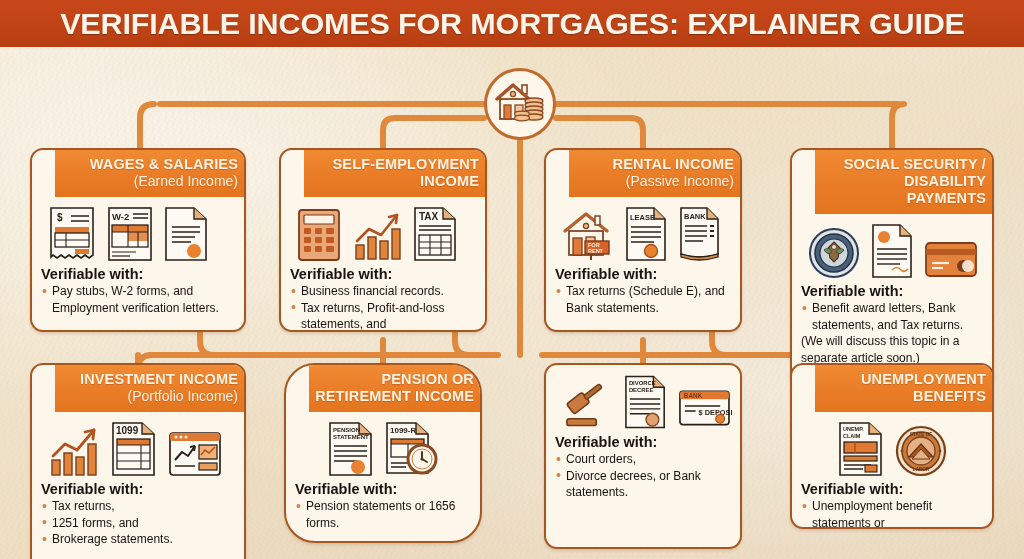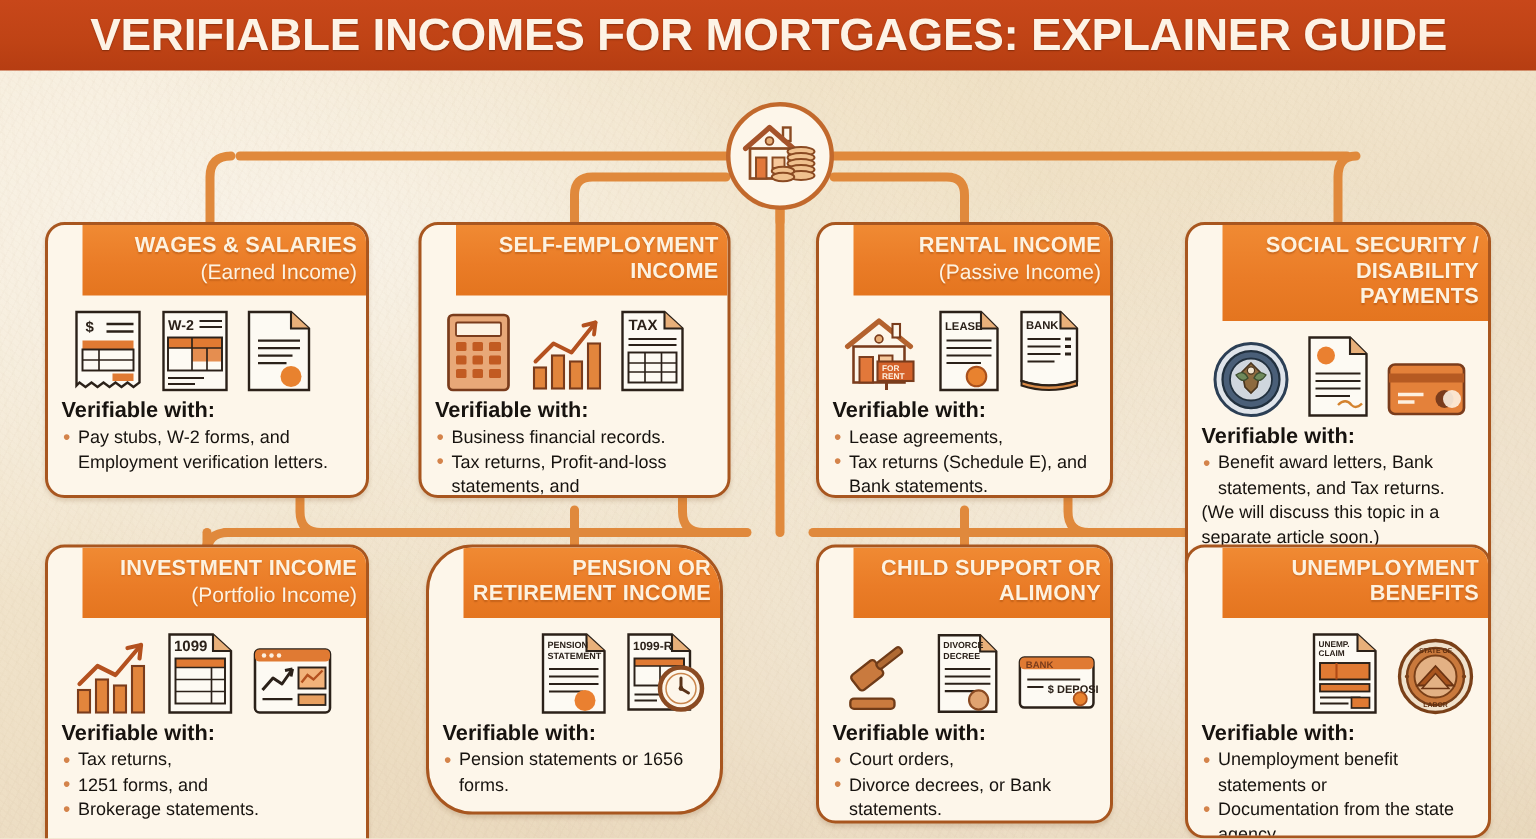--- a/index.html
+++ b/index.html
@@ -132,21 +132,21 @@
   .card-body {
     flex: 1 1 auto;
     padding: 6px 8px 6px 9px;
     display: flex;
     flex-direction: column;
   }
 
   .icon-row {
     display: flex;
     align-items: flex-end;
-    justify-content: flex-end;
+    justify-content: center;
     gap: 9px;
     height: 60px;
     margin-bottom: 3px;
   }
   .icon-row.left { justify-content: flex-start; padding-left: 6px; }
 
   .verif-label {
     font-weight: bold;
     font-size: 14.5px;
     line-height: 16px;
@@ -180,21 +180,21 @@
   ul.bullets li.nobullet::before { content: ""; }
 
   
   #card-wages        { left: 30px;  top: 148px; width: 216px; height: 184px; }
   #card-self         { left: 279px; top: 148px; width: 208px; height: 184px; }
   #card-rental       { left: 544px; top: 148px; width: 198px; height: 184px; }
   #card-social       { left: 790px; top: 148px; width: 204px; height: 240px; }
   #card-investment   { left: 30px;  top: 363px; width: 216px; height: 232px; }
   #card-pension      { left: 284px; top: 363px; width: 198px; height: 180px; border-radius: 31px; }
   #card-child        { left: 544px; top: 363px; width: 198px; height: 186px; }
-  #card-unemployment { left: 790px; top: 363px; width: 204px; height: 196px; }
+  #card-unemployment { left: 790px; top: 363px; width: 204px; height: 166px; }
 
   .icon { display: block; }
 </style>
 </head>
 <body>
 
 <div class="poster">
   <div class="grain"></div>
 
   <svg class="connectors" viewBox="0 0 1024 559" width="1024" height="559">
@@ -409,21 +409,20 @@
           </g>
           <g fill="#2b2119">
             <rect x="33" y="20" width="4" height="2"></rect>
             <rect x="33" y="25" width="4" height="2"></rect>
             <rect x="33" y="30" width="4" height="2"></rect>
           </g>
         </svg>
       </div>
       <div class="verif-label">Verifiable with:</div>
       <ul class="bullets">
-        <li>Lease agreements,</li>
         <li>Tax returns (Schedule E), and Bank statements.</li>
       </ul>
     </div>
   </div>
 
   <div class="card" id="card-social">
     <div class="card-head">
       <span class="card-title">SOCIAL SECURITY / DISABILITY PAYMENTS</span>
     </div>
     <div class="card-body">
@@ -556,23 +555,20 @@
         </svg>
       </div>
       <div class="verif-label">Verifiable with:</div>
       <ul class="bullets">
         <li>Pension statements or 1656 forms.</li>
       </ul>
     </div>
   </div>
 
   <div class="card" id="card-child">
-    <div class="card-head">
-      <span class="card-title">CHILD SUPPORT OR ALIMONY</span>
-    </div>
     <div class="card-body">
       <div class="icon-row left">
         <svg class="icon" width="54" height="54" viewBox="0 0 54 54">
           <g transform="rotate(-38 27 27)">
             <rect x="10" y="14" width="20" height="13" rx="2.5" fill="#c97a3e" stroke="#6f3b18" stroke-width="1.6"></rect>
             <rect x="29" y="18" width="20" height="5" rx="2" fill="#b06a33" stroke="#6f3b18" stroke-width="1.5"></rect>
           </g>
           <rect x="6" y="42" width="30" height="7" rx="2.5" fill="#c97a3e" stroke="#6f3b18" stroke-width="1.6"></rect>
         </svg>
         <svg class="icon" width="46" height="58" viewBox="0 0 46 58">

